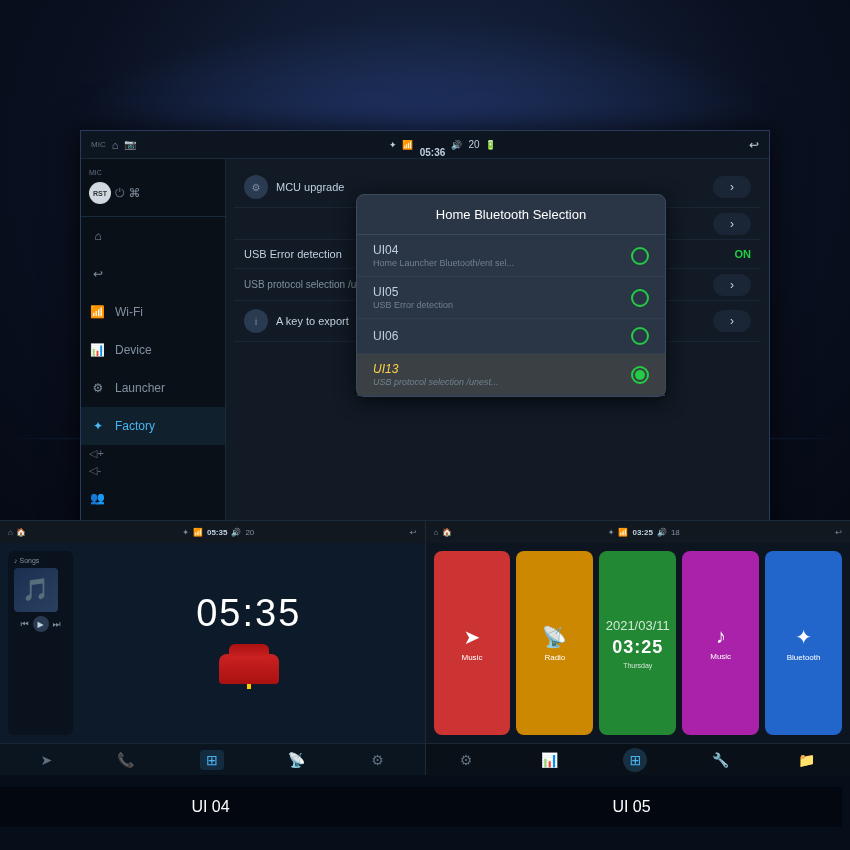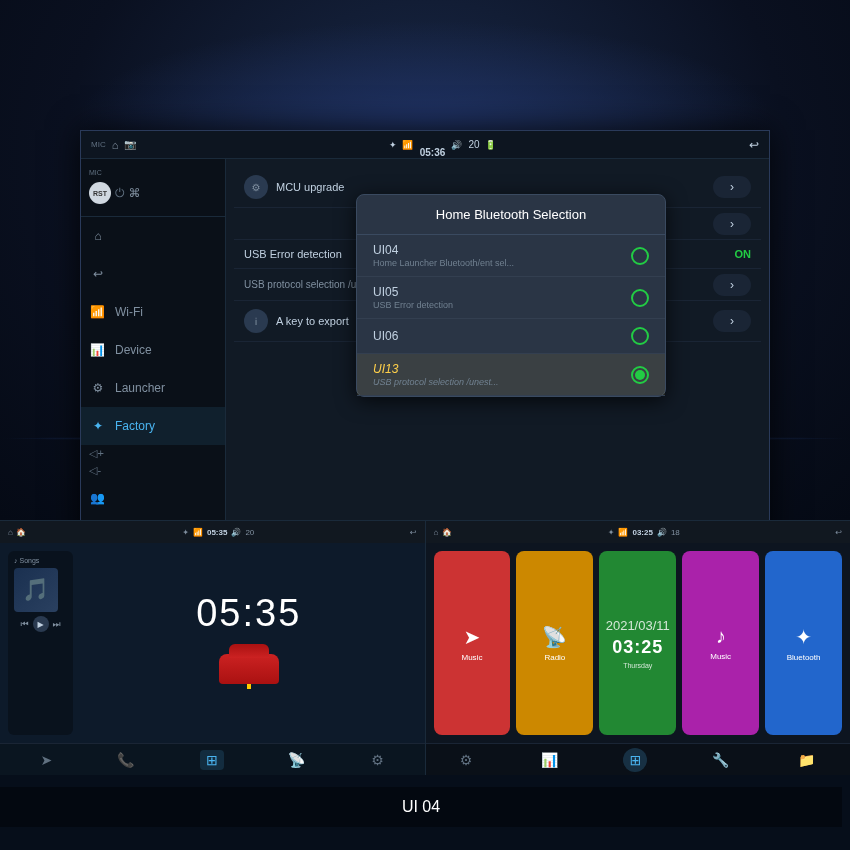--- a/index.html
+++ b/index.html
@@ -790,14 +790,15 @@
           <span class="ui05-nav-item active">⊞</span>
           <span class="ui05-nav-item">🔧</span>
           <span class="ui05-nav-item">📁</span>
         </div>
       </div>
     </div>
   </div>
 
   <div class="labels-row">
     <div class="screen-label">UI 04</div>
+    <div class="screen-label">UI 05</div>
   </div>
 </div>
 
 </body></html>

